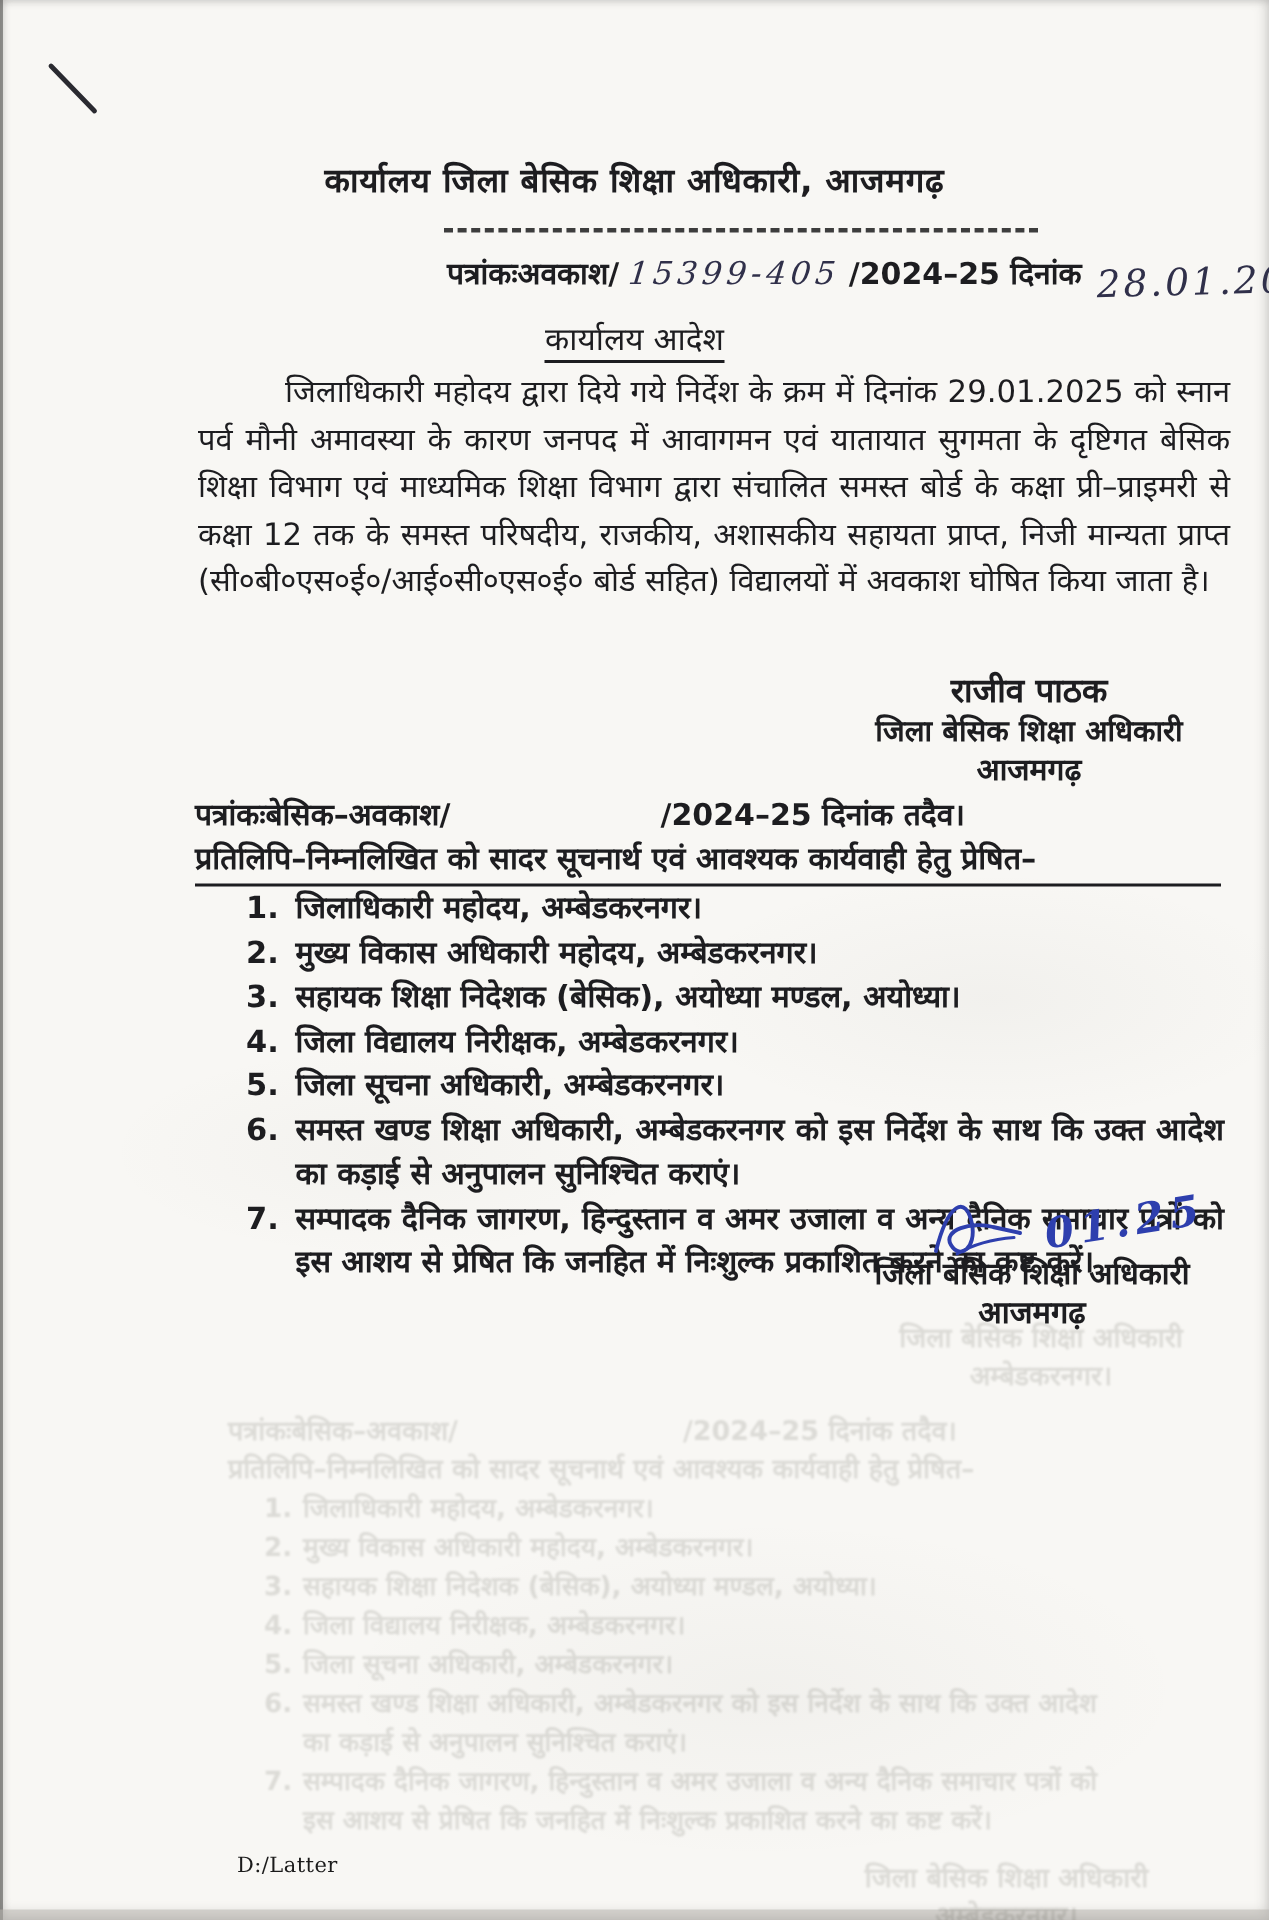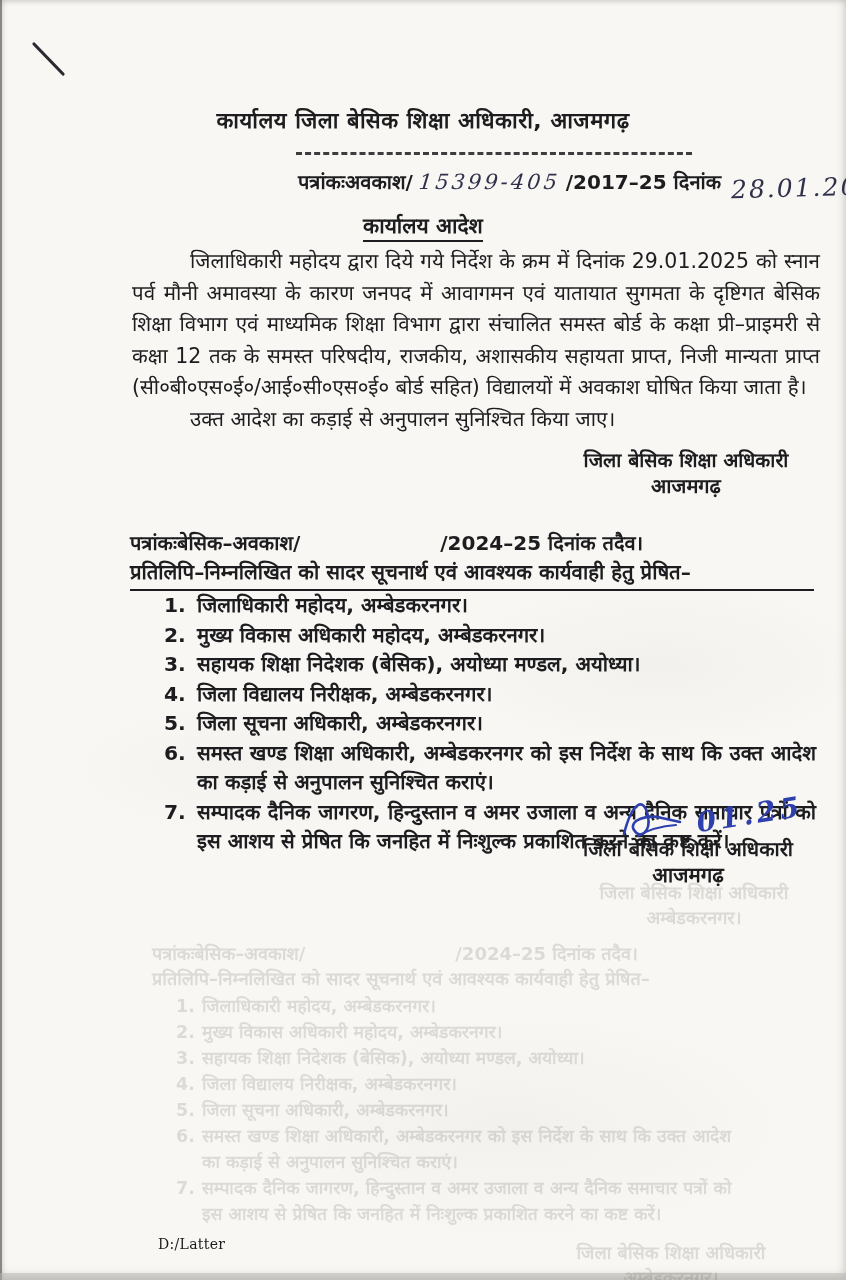--- a/index.html
+++ b/index.html
@@ -28,21 +28,21 @@
 
   .office-header{top:104px;left:0;width:100%;font-size:22px;font-weight:700;letter-spacing:.5px;}
   .header-rule{top:152px;left:296px;width:396px;border-top:3px dashed #3d3d3d;}
 
   .ref-line{top:168px;left:298px;display:flex;align-items:flex-start;font-size:20px;font-weight:700;white-space:nowrap;}
   .hw{font-family:"DejaVu Serif", serif;font-style:italic;font-weight:500;color:#30304a;}
   .hw-number{font-size:21px;letter-spacing:3px;margin:2px 6px 0 6px;transform:skewX(-6deg);}
   .hw-date{font-size:25px;letter-spacing:2px;margin:5px 0 0 10px;transform:rotate(-1.5deg);}
 
   .order-heading{top:211px;left:0;width:100%;}
-  .order-heading span{font-size:21px;font-weight:700;border-bottom:2.5px solid #1d1d20;padding-bottom:2px;}
+  .order-heading span{font-size:21px;font-weight:400;border-bottom:2.5px solid #1d1d20;padding-bottom:2px;}
 
   .body-block{top:246px;left:132px;width:688px;font-size:20.5px;line-height:31.5px;font-weight:400;}
   .body-block p{margin:0;}
   .p1{text-align:justify;text-indent:58px;}
   .p2{text-indent:58px;}
 
   .sign1{top:448px;left:560px;width:252px;text-align:center;font-weight:600;}
   .sign1 .name{font-size:22px;line-height:27px;}
   .sign1 .desig{font-size:19.5px;line-height:25px;}
   .sign1 .place{font-size:20px;line-height:26px;}
@@ -90,34 +90,34 @@
   <svg class="abs pen-mark" width="44" height="46">
     <path d="M4 6 L 33 36" stroke="#2a2a30" stroke-width="3.2" stroke-linecap="round" fill="none"></path>
   </svg>
 
   <div class="abs office-header center">कार्यालय जिला बेसिक शिक्षा अधिकारी, आजमगढ़</div>
   <div class="abs header-rule"></div>
 
   <div class="abs ref-line">
     <span>पत्रांकःअवकाश/</span>
     <span class="hw hw-number">15399-405</span>
-    <span>/2017–25 दिनांक</span>
+    <span>/2024–25 दिनांक</span>
     <span class="hw hw-date">28.01.2025</span>
   </div>
 
   <div class="abs order-heading center">
     <span>कार्यालय आदेश</span>
   </div>
 
   <div class="abs body-block">
     <p class="p1">जिलाधिकारी महोदय द्वारा दिये गये निर्देश के क्रम में दिनांक 29.01.2025 को स्नान पर्व मौनी अमावस्या के कारण जनपद में आवागमन एवं यातायात सुगमता के दृष्टिगत बेसिक शिक्षा विभाग एवं माध्यमिक शिक्षा विभाग द्वारा संचालित समस्त बोर्ड के कक्षा प्री–प्राइमरी से कक्षा 12 तक के समस्त परिषदीय, राजकीय, अशासकीय सहायता प्राप्त, निजी मान्यता प्राप्त (सी०बी०एस०ई०/आई०सी०एस०ई० बोर्ड सहित) विद्यालयों में अवकाश घोषित किया जाता है।</p>
-    <p class="p2">उक्त आदेश का कड़ाई से अनुपालन सुनिश्चित किया जाए।</p>
   </div>
 
   <div class="abs sign1">
+    <div class="name">राजीव पाठक</div>
     <div class="desig">जिला बेसिक शिक्षा अधिकारी</div>
     <div class="place">आजमगढ़</div>
   </div>
 
   <div class="abs ref-line2">
     <span>पत्रांकःबेसिक–अवकाश/</span>
     <span class="ref2-spacer"></span>
     <span>/2024–25 दिनांक तदैव।</span>
   </div>
 

